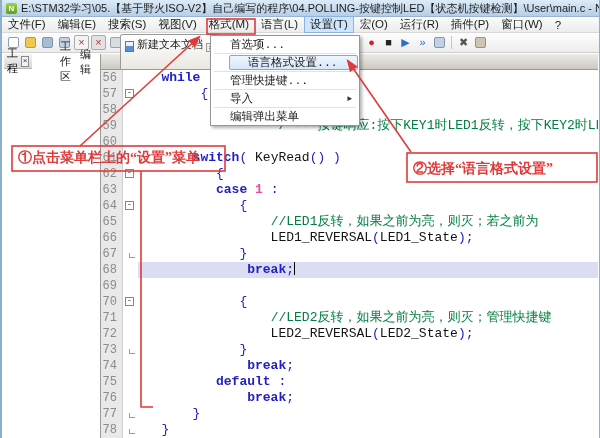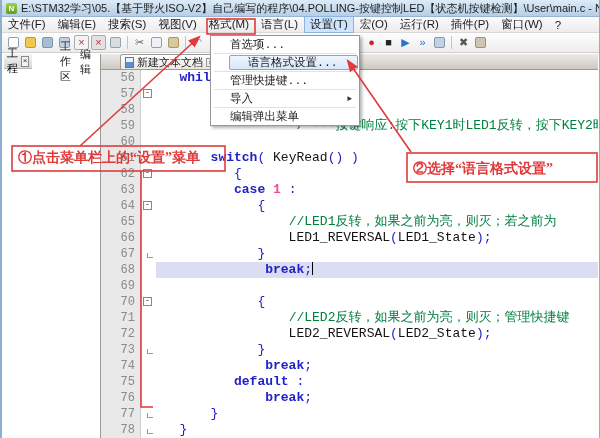--- a/index.html
+++ b/index.html
@@ -39,29 +39,29 @@
   .panel-menu{height:15px;display:flex;gap:9px;align-items:center;padding-left:4px;font-size:11px;color:#222;}
   .tree{padding:5px 2px;font-size:11.5px;color:#222;}
   .tree-item{display:flex;align-items:center;gap:3px;}
   .tree-dash{width:9px;border-top:1px dotted #9a9a9a;}
   .tree-icon{width:11px;height:11px;background:linear-gradient(#7fd0dc,#3a8fa8);border:1px solid #2d7390;flex:0 0 auto;}
 
   .editor-col{flex:1;display:flex;flex-direction:column;min-width:0;}
   .tabbar{height:16px;background:linear-gradient(#eceae6,#cdcac4);border-bottom:1px solid #9a9a9a;
           display:flex;align-items:flex-end;padding-left:19px;}
   .tab{height:15px;background:linear-gradient(#ffffff,#ebe8e2);border:1px solid #9a9a9a;border-bottom:none;
-       border-radius:3px 3px 0 0;display:flex;align-items:center;gap:3px;padding:0 4px;font-size:11px;color:#222;}
+       border-radius:3px 3px 0 0;display:flex;align-items:flex-end;gap:3px;padding:17px 4px;font-size:11px;color:#222;}
   .tab-doc{width:9px;height:11px;background:linear-gradient(#eaf2fc 40%,#5b8fd4 40%);border:1px solid #4a78b8;flex:0 0 auto;}
   .tab-close{width:9px;height:9px;border:1px solid #999;background:#eee;font-size:7px;line-height:7px;text-align:center;color:#444;}
 
   
   .editor{flex:1;background:#fff;overflow:hidden;font-family:"Liberation Mono","DejaVu Sans Mono",monospace;
           font-size:13px;}
   .cline{display:flex;height:16px;line-height:16px;}
-  .gut{width:40px;flex:0 0 auto;background:#e9e9e9;border-right:1px solid #cfcfcf;color:#8b8b8b;
+  .gut{width:22px;flex:0 0 auto;background:#e9e9e9;border-right:1px solid #cfcfcf;color:#8b8b8b;
        text-align:right;padding-right:5px;font-size:12px;}
   .fold{width:15px;flex:0 0 auto;position:relative;}
   .fo{position:absolute;left:2px;top:3px;width:9px;height:9px;border:1px solid #878787;background:#fff;
       color:#555;font-size:9px;line-height:7px;text-align:center;}
   .fe{position:absolute;left:6px;top:7px;width:6px;height:5px;border-left:1px solid #9a9a9a;border-bottom:1px solid #9a9a9a;}
   .ctext{flex:1;white-space:pre;min-width:0;color:var(--txt);}
   .cline.cur .ctext{background:var(--curbg);}
   .k{color:var(--kw);font-weight:bold;}
   .b{color:var(--kw);}
   .n{color:var(--num);font-weight:bold;}

